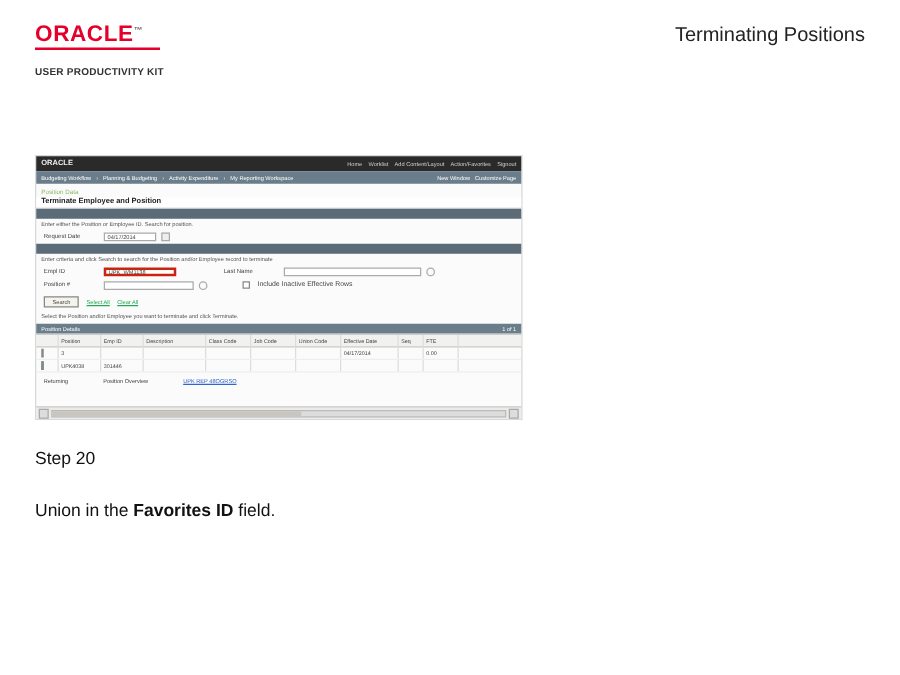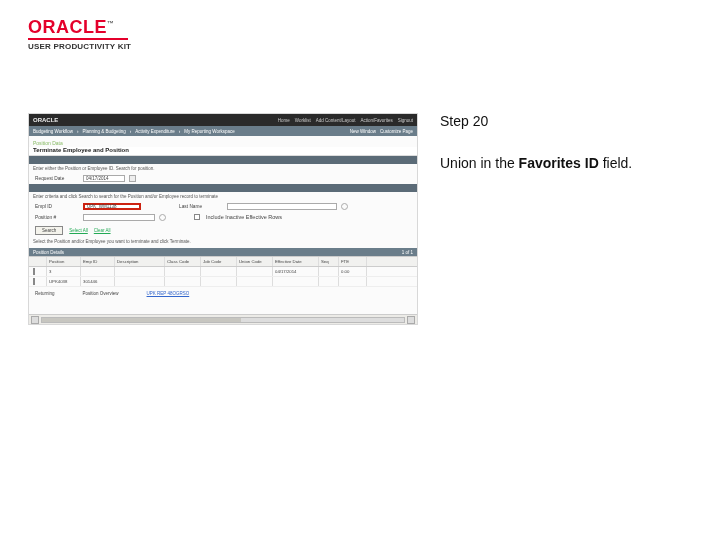--- a/index.html
+++ b/index.html
@@ -27,32 +27,33 @@
     font-size: 18px;
     letter-spacing: 0.5px;
     line-height: 1;
     position: relative;
   }
   .oracle-word .tm { font-size: 7px; vertical-align: super; color: #666; }
   .oracle-underline {
     height: 2px; width: 100px; background: #e4002b; margin-top: 2px;
   }
   .upk {
-    font-size: 8px; color: #333; font-weight: 600; margin-top: 2px;
+    font-size: 8px; color: #333; font-weight: 600; margin-top: 13px;
     letter-spacing: 0.2px;
   }
   .doc-title {
     font-size: 16px; color: #222; font-weight: 400; padding-top: 2px;
   }
 
   
   .columns {
     margin-top: 62px;
     display: flex;
     gap: 22px;
+    flex-direction: column;
   }
   .shot-wrap {
     width: 390px;
   }
   .shot {
     width: 100%;
     height: 212px;
     background: #fbfbfb;
     border: 1px solid #d8d8d8;
     font-size: 5.5px;
@@ -109,20 +110,21 @@
 
 <div class="page">
   <div class="top-row">
     <div class="logo-block">
       <div class="oracle-word">
         <span>ORACLE</span><span class="tm">™</span>
       </div>
       <div class="oracle-underline"></div>
       <div class="upk">USER PRODUCTIVITY KIT</div>
     </div>
+    <div class="doc-title">Terminating Positions</div>
   </div>
 
   <div class="columns">
     <div class="shot-wrap">
       <div class="shot">
         <div class="barA">
           <span class="brand">ORACLE</span>
           <span class="tools">
             <span>Home</span>
             <span>Worklist</span>

